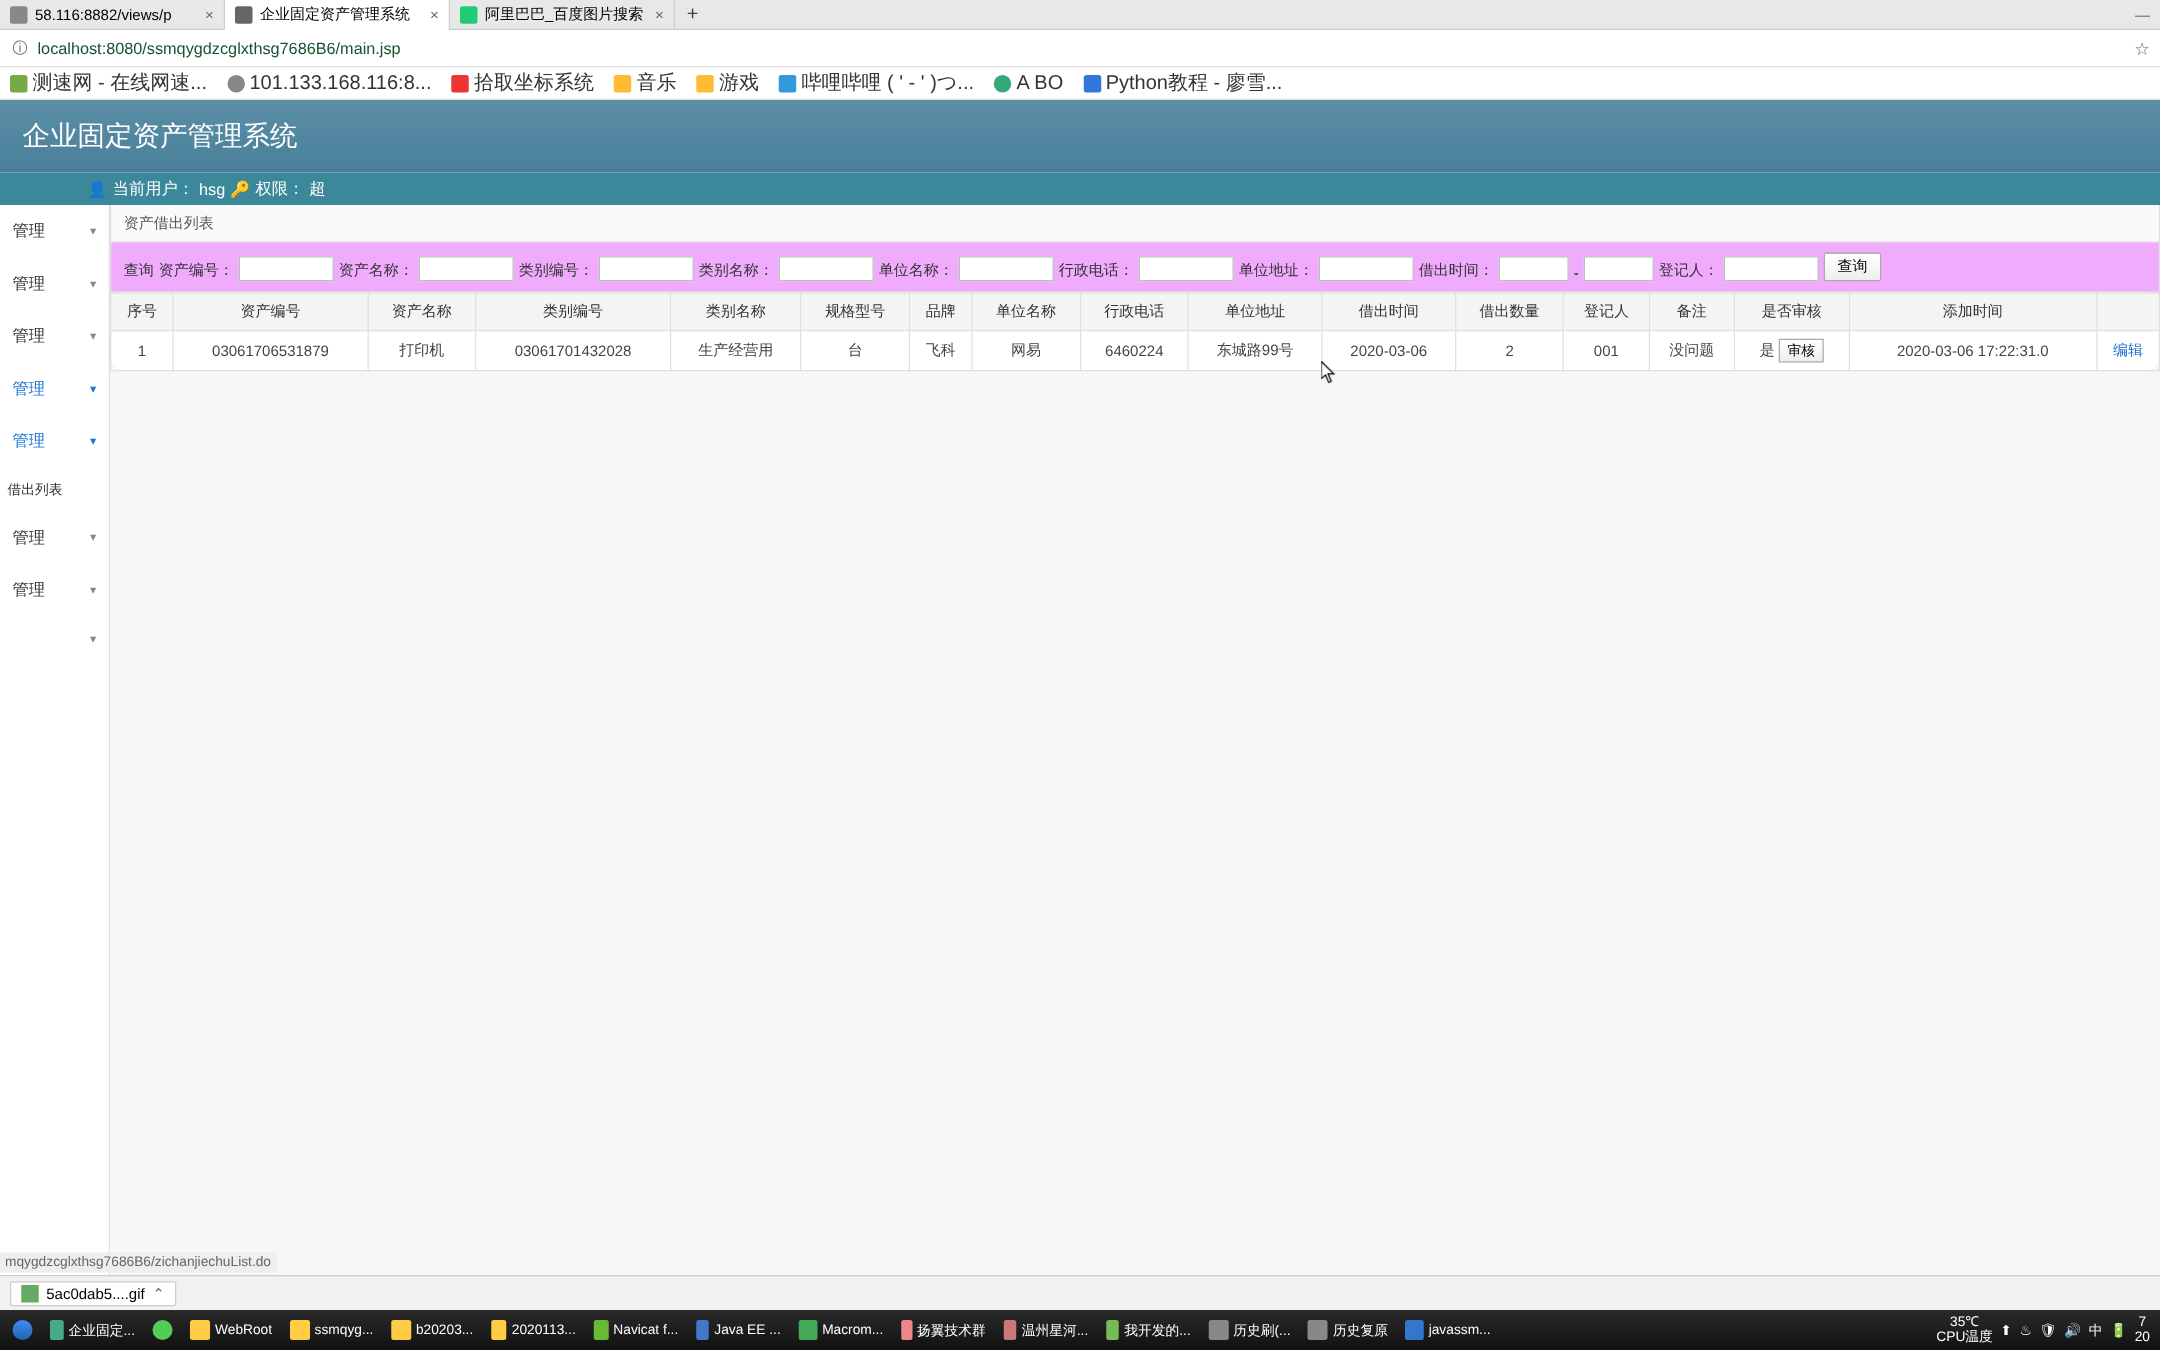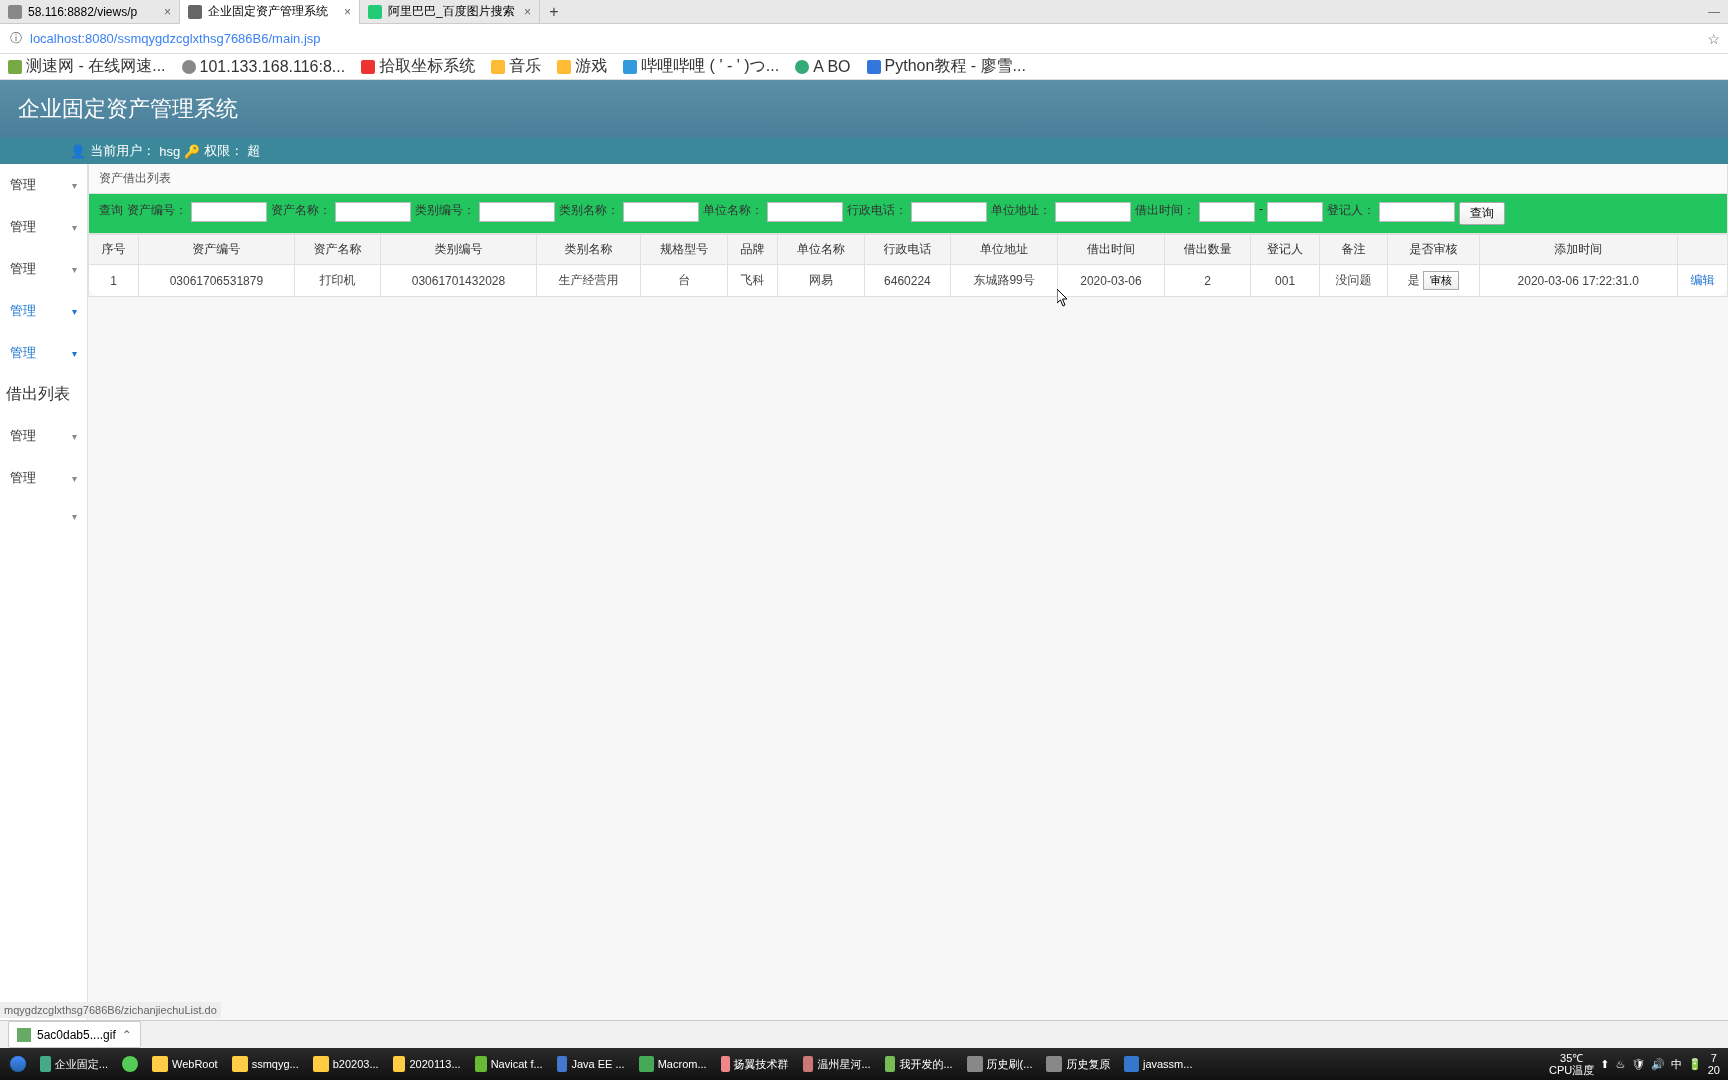--- a/index.html
+++ b/index.html
@@ -8,61 +8,61 @@
 
 .browser-tabs { height: 24px; background: #e8e8e8; display: flex; align-items: center; border-bottom: 1px solid #ccc; }
 .tab { height: 24px; display: flex; align-items: center; padding: 0 8px; border-right: 1px solid #ccc; gap: 6px; position: relative; min-width: 180px; }
 .tab.active { background: #fff; }
 .tab .favicon { width: 14px; height: 14px; border-radius: 2px; display: inline-block; }
 .tab .close { margin-left: auto; color: #666; cursor: pointer; }
 .new-tab { width: 28px; text-align: center; font-size: 16px; color: #444; cursor: pointer; }
 
 .address-bar { height: 30px; background: #fff; display: flex; align-items: center; padding: 0 8px; border-bottom: 1px solid #ddd; gap: 6px; }
 .addr-icon { width: 16px; height: 16px; color: #666; display: flex; align-items: center; justify-content: center; }
-.url { flex: 1; color: #3b82f6; font-size: 13px; }
+.url { flex: 1; color: #14532d; font-size: 13px; }
 .star { margin-left: auto; color: #666; font-size: 14px; }
 
 .bookmarks-bar { height: 26px; background: #fff; display: flex; align-items: center; padding: 0 8px; gap: 16px; border-bottom: 1px solid #ddd; }
 .bm { display: flex; align-items: center; gap: 4px; color: #333; font-size: 16px; cursor: pointer; }
 .bm .fav { width: 14px; height: 14px; display: inline-block; border-radius: 2px; }
 
 
 .app-header { background: linear-gradient(to bottom, #5b8fa8, #4a7f99); color: #fff; padding: 14px 18px; font-size: 22px; font-weight: 400; }
 .app-subheader { background: #3a8899; color: #fff; padding: 4px 70px 4px 70px; font-size: 13px; display: flex; align-items: center; }
 .app-subheader .welcome { flex: 1; }
 .app-subheader .user-info { display: flex; align-items: center; gap: 4px; }
 
 
 .main-wrap { display: flex; height: calc(100vh - 154px); }
 .sidebar { width: 88px; background: #fff; border-right: 1px solid #e0e0e0; }
 .sb-item { padding: 12px 10px; font-size: 13px; color: #333; display: flex; align-items: center; justify-content: space-between; cursor: pointer; }
 .sb-item.active { color: #1976d2; }
 .sb-item .caret { font-size: 10px; color: #888; }
 .sb-item.active .caret { color: #1976d2; }
-.sb-sub { padding: 10px 10px 10px 6px; font-size: 16px; color: #333; cursor: pointer; }
+.sb-sub { padding: 10px 10px 10px 6px; font-size: 11px; color: #333; cursor: pointer; }
 
 .content { flex: 1; background: #f7f7f7; padding: 0; overflow: auto; }
 .panel-title { background: #fafafa; border: 1px solid #e0e0e0; border-top: none; padding: 6px 10px; color: #555; font-size: 12px; }
 
 
-.search-row { display: flex; align-items: flex-start; padding: 8px 10px; gap: 4px; flex-wrap: nowrap; background: #22c55e; border: 1px solid #e0e0e0; border-top: none; }
+.search-row { display: flex; align-items: flex-end; padding: 8px 10px; gap: 4px; flex-wrap: nowrap; background: #f0abfc; border: 1px solid #e0e0e0; border-top: none; }
 .search-row label { font-size: 12px; color: #333; white-space: nowrap; }
 .search-row input[type=text] { border: 1px solid #bbb; height: 20px; padding: 0 4px; font-size: 12px; }
 .btn-query { border: 1px solid #aaa; background: linear-gradient(#fff,#eee); padding: 2px 10px; font-size: 12px; cursor: pointer; border-radius: 2px; }
 
 
 .tbl { width: 100%; border-collapse: collapse; background: #fff; font-size: 12px; border-radius: 13px; }
 .tbl th { background: #f4f4f4; border: 1px solid #e0e0e0; padding: 6px 4px; font-weight: 400; color: #333; text-align: center; white-space: nowrap; }
 .tbl td { border: 1px solid #e0e0e0; padding: 6px 4px; text-align: center; color: #444; white-space: nowrap; }
 .btn-audit { border: 1px solid #aaa; background: linear-gradient(#fff,#eee); padding: 1px 6px; font-size: 11px; cursor: pointer; }
 .link-edit { color: #1d6fd4; cursor: pointer; }
 
 
 .status-link { position: fixed; bottom: 62px; left: 0; font-size: 11px; color: #666; padding: 2px 4px; background: #eee; }
-.download-bar { position: fixed; bottom: 32px; left: 0; right: 0; height: 28px; background: #f1f1f1; border-top: 1px solid #ccc; display: flex; padding: 0 8px; gap: 8px; font-size: 12px; }
+.download-bar { position: fixed; bottom: 32px; left: 0; right: 0; height: 28px; background: #f1f1f1; border-top: 1px solid #ccc; display: flex; align-items: center; padding: 0 8px; gap: 8px; font-size: 12px; }
 .dl-file { display: flex; align-items: center; gap: 6px; border: 1px solid #ccc; padding: 2px 8px; background: #fff; border-radius: 2px; }
 
 .taskbar { position: fixed; bottom: 0; left: 0; right: 0; height: 32px; background: linear-gradient(#2a2a2a,#111); display: flex; align-items: center; padding: 0 4px; gap: 2px; color: #fff; }
 .tb-item { display: flex; align-items: center; gap: 4px; padding: 2px 6px; font-size: 11px; max-width: 80px; white-space: nowrap; overflow: hidden; text-overflow: ellipsis; cursor: pointer; border-radius: 2px; }
 .tb-ico { width: 16px; height: 16px; display: inline-block; border-radius: 2px; }
 .tb-tray { margin-left: auto; display: flex; align-items: center; gap: 6px; font-size: 11px; padding-right: 4px; }
 .cursor-arrow { position: fixed; left: 1057px; top: 289px; width: 14px; height: 18px; pointer-events: none; }
 </style>
 </head>
 <body>

